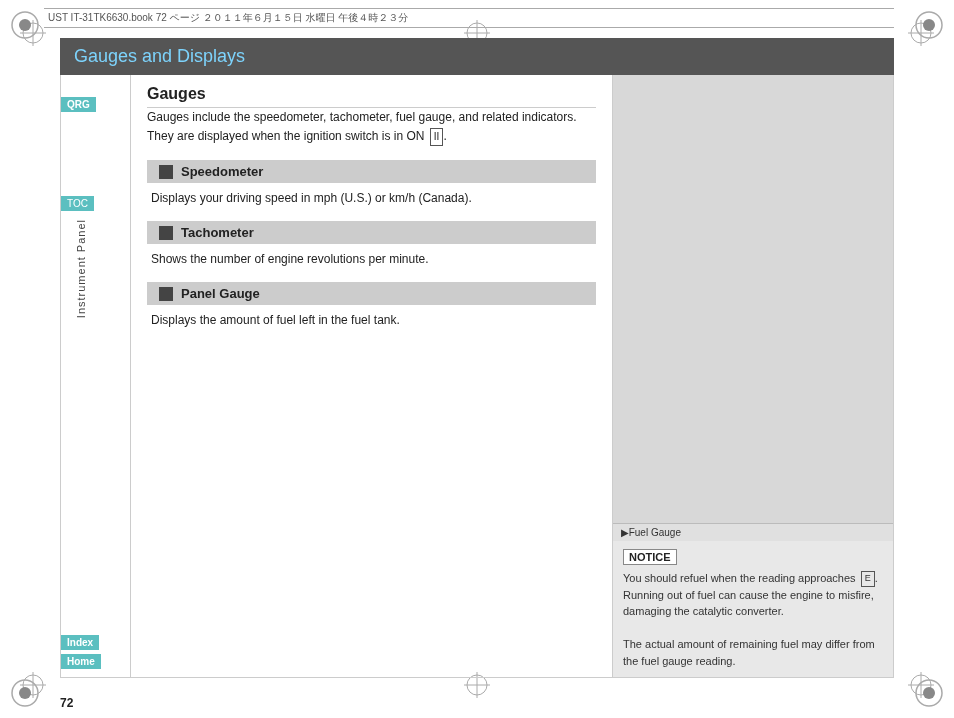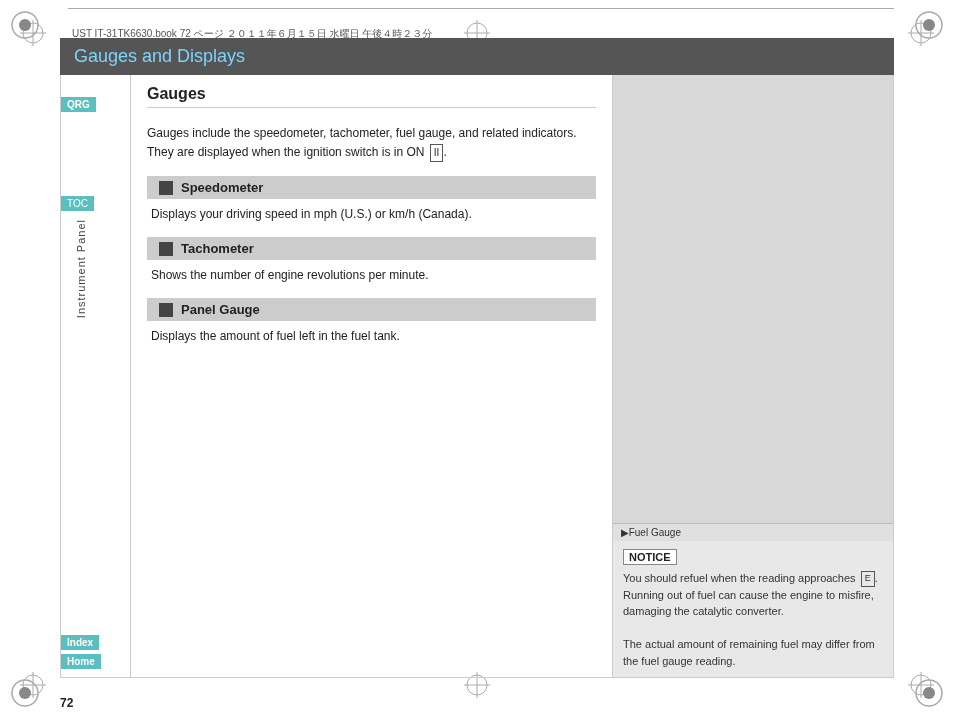--- a/index.html
+++ b/index.html
@@ -19,27 +19,27 @@
       width: 954px;
       height: 718px;
       background: #fff;
       position: relative;
     }
 
     
     .header-bar {
       position: absolute;
       top: 8px;
-      left: 68px;
+      left: 44px;
       right: 60px;
       font-size: 10px;
       color: #555;
       border-top: 1px solid #aaa;
       border-bottom: 1px solid #aaa;
-      padding: 18px 4px;
+      padding: 2px 4px;
       display: flex;
       align-items: center;
     }
 
     
     .content-area {
       position: absolute;
       top: 38px;
       left: 60px;
       right: 60px;
@@ -134,21 +134,21 @@
     
     .main-content {
       flex: 1;
       padding: 10px 16px;
       border-right: 1px solid #ccc;
     }
 
     .section-title {
       font-size: 16px;
       font-weight: bold;
-      margin-bottom: 16px;
+      margin-bottom: 0;
       border-bottom: 1px solid #ccc;
       padding-bottom: 4px;
     }
 
     .intro-text {
       font-size: 12px;
       line-height: 1.6;
       margin-bottom: 14px;
     }
 

